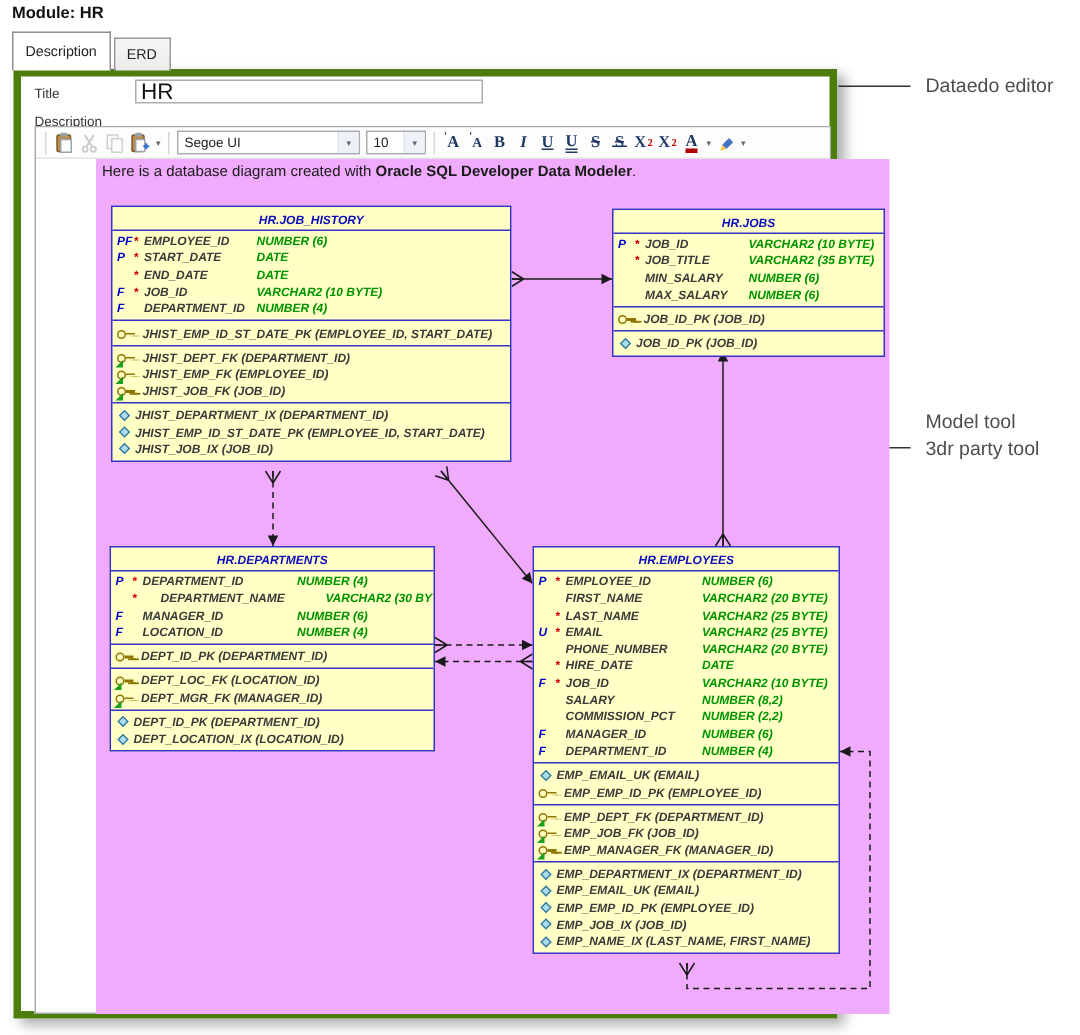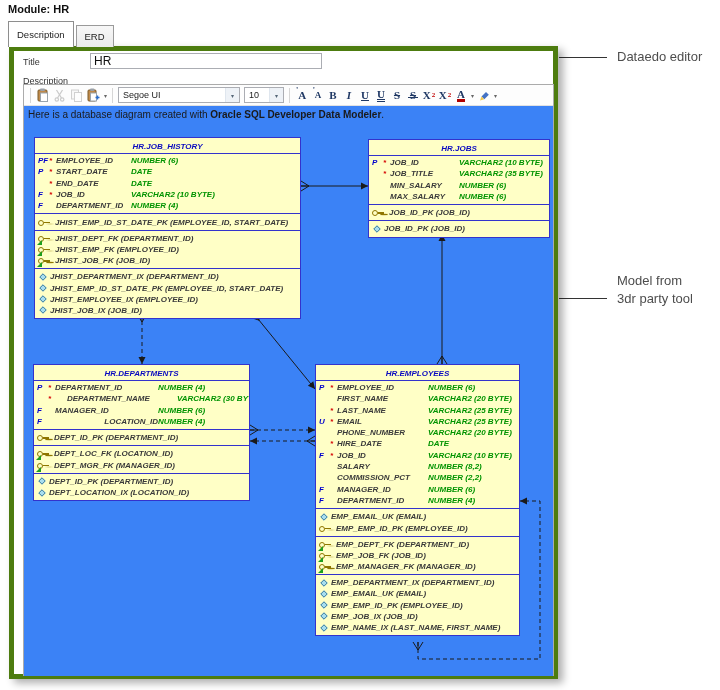--- a/index.html
+++ b/index.html
@@ -13,21 +13,21 @@
   .tab { font-size:9.5px; color:#222; padding:0 8px; display:flex; align-items:center; cursor:default; }
   .tab.active { background:#fff; border:1px solid #8e8e8e; border-bottom:none; height:26px; z-index:3; }
   .tab.inactive { background:linear-gradient(#f7f7f7,#ebebeb); border:1px solid #9a9a9a; border-bottom:none; height:22px; margin-left:2px; }
 
   .panel { position:absolute; left:9px; top:46px; width:549px; height:633px; background:#fff;
            border:5px solid #4d7c0f; box-shadow:5px 4px 8px rgba(0,0,0,.32); z-index:1; }
   .field-label { position:absolute; font-size:9px; color:#333; }
   .title-label { left:9px; top:6px; }
   .desc-label  { left:9px; top:25px; }
   .title-input { position:absolute; left:76px; top:2px; width:232px; height:16px; border:1px solid #abadb3;
-                 font-family:"Liberation Sans",sans-serif; font-size:12px; color:#111; padding:0 3px; outline:none; }
+                 font-family:"Liberation Sans",sans-serif; font-size:15px; color:#111; padding:0 3px; outline:none; }
 
   .editor { position:absolute; left:9px; top:33px; width:531px; height:592px; border:1px solid #ababab; background:#fff; }
   .toolbar { display:flex; align-items:center; height:21px; border-bottom:1px solid #e2e2e2; background:#fdfdfd; padding-left:3px; }
   .sep { width:1px; height:15px; background:#d6d6d6; margin:0 3px; flex:0 0 auto; }
   .tbtn { display:inline-flex; align-items:center; justify-content:center; width:17px; height:18px; flex:0 0 auto; }
   .tbtn.disabled { opacity:.5; filter:grayscale(1); }
   .dd { font-size:6px; color:#666; width:7px; text-align:center; flex:0 0 auto; font-family:"DejaVu Sans",sans-serif; }
   .combo { display:flex; align-items:center; border:1px solid #abadb3; background:#fff; height:16px; font-size:9px; color:#222; flex:0 0 auto; margin:0 2px; }
   .combo .txt { padding:0 4px; flex:1; white-space:nowrap; overflow:hidden; }
   .combo .db { width:14px; height:100%; background:#eef2f7; border-left:1px solid #dfe6ee; display:flex; align-items:center; justify-content:center; font-size:6px; color:#567; font-family:"DejaVu Sans",sans-serif; }
@@ -38,21 +38,21 @@
   .fmt.italic .lab { font-style:italic; }
   .fmt.underline .lab { text-decoration:underline; }
   .fmt.double-underline .lab { border-bottom:3px double currentColor; line-height:10px; }
   .fmt.strikethrough .lab { text-decoration:line-through; }
   .fmt.double-strikethrough .lab { text-decoration:line-through; }
   .fmt.double-strikethrough::after { content:""; position:absolute; left:3px; right:3px; top:11px; height:1px; background:#1f3864; }
   .fmt sup { font-size:7px; color:#c00000; margin-left:1px; }
   .fmt sub { font-size:7px; color:#c00000; margin-left:1px; }
   .fmt.font-color .lab { border-bottom:3px solid #b00000; line-height:10px; }
 
-  .canvas { position:relative; width:529px; height:570px; background:#3b82f6; overflow:hidden; }
+  .canvas { position:relative; width:529px; height:570px; background:#f0abfc; overflow:hidden;margin-left:40px; }
   .intro { position:absolute; left:4px; top:3px; font-size:10px; color:#1a1a1a; white-space:nowrap; }
 
   #diagram { position:absolute; left:0; top:1px; width:529px; height:568px;font-style:italic; }
   #connectors { position:absolute; left:0; top:0; }
 
   .ertable { position:absolute; background:var(--table-fill); border:1px solid var(--table-border);
              font-family:"Liberation Sans",sans-serif; font-size:8px; font-weight:bold; }
   .ethead { height:16px; line-height:17px; text-align:center; color:var(--header-text); border-bottom:1px solid var(--table-border); overflow:hidden; }
   .etattrs { padding:1px 0 2px; }
   .etrow { display:flex; height:11.3px; line-height:11.3px; padding-left:3px; white-space:nowrap; }
@@ -270,24 +270,20 @@
                 <div class="etrow2">
                   <span class="eticon icon-ix"></span>
                   <span class="ettext">JHIST_DEPARTMENT_IX (DEPARTMENT_ID)</span>
                 </div>
                 <div class="etrow2">
                   <span class="eticon icon-ix"></span>
                   <span class="ettext">JHIST_EMP_ID_ST_DATE_PK (EMPLOYEE_ID, START_DATE)</span>
                 </div>
                 <div class="etrow2">
                   <span class="eticon icon-ix"></span>
-                  <span class="ettext">JHIST_EMPLOYEE_IX (EMPLOYEE_ID)</span>
-                </div>
-                <div class="etrow2">
-                  <span class="eticon icon-ix"></span>
                   <span class="ettext">JHIST_JOB_IX (JOB_ID)</span>
                 </div>
               </div>
             </div>
             <div class="ertable" style="left: 344px; top: 32px; width: 182px;">
               <div class="ethead">HR.JOBS</div>
               <div class="etattrs">
                 <div class="etrow">
                   <span class="etm">P</span>
                   <span class="etstar">*</span>
@@ -343,21 +339,21 @@
                 </div>
                 <div class="etrow">
                   <span class="etm">F</span>
                   <span class="etstar"></span>
                   <span class="etname" style="width: 103px;">MANAGER_ID</span>
                   <span class="ettype">NUMBER (6)</span>
                 </div>
                 <div class="etrow">
                   <span class="etm">F</span>
                   <span class="etstar"></span>
-                  <span class="etname" style="width: 103px; text-align: right;">LOCATION_ID</span>
+                  <span class="etname" style="width: 103px;">LOCATION_ID</span>
                   <span class="ettype">NUMBER (4)</span>
                 </div>
               </div>
               <div class="etsect">
                 <div class="etrow2">
                   <span class="eticon icon-key"></span>
                   <span class="ettext">DEPT_ID_PK (DEPARTMENT_ID)</span>
                 </div>
               </div>
               <div class="etsect">
@@ -513,17 +509,17 @@
     </div>
   </div>
 
   <div id="annotations">
       <div class="ann-line" style="left: 559px; top: 57px; width: 48px;"></div>
       <div class="ann-text" style="left: 617px; top: 48px;">
         <div>Dataedo editor</div>
       </div>
       <div class="ann-line" style="left: 559px; top: 298px; width: 48px;"></div>
       <div class="ann-text" style="left: 617px; top: 272px;">
-        <div>Model from</div>
+        <div>Model tool</div>
         <div>3dr party tool</div>
       </div>
     </div>
 </div>
 
 </body></html>

